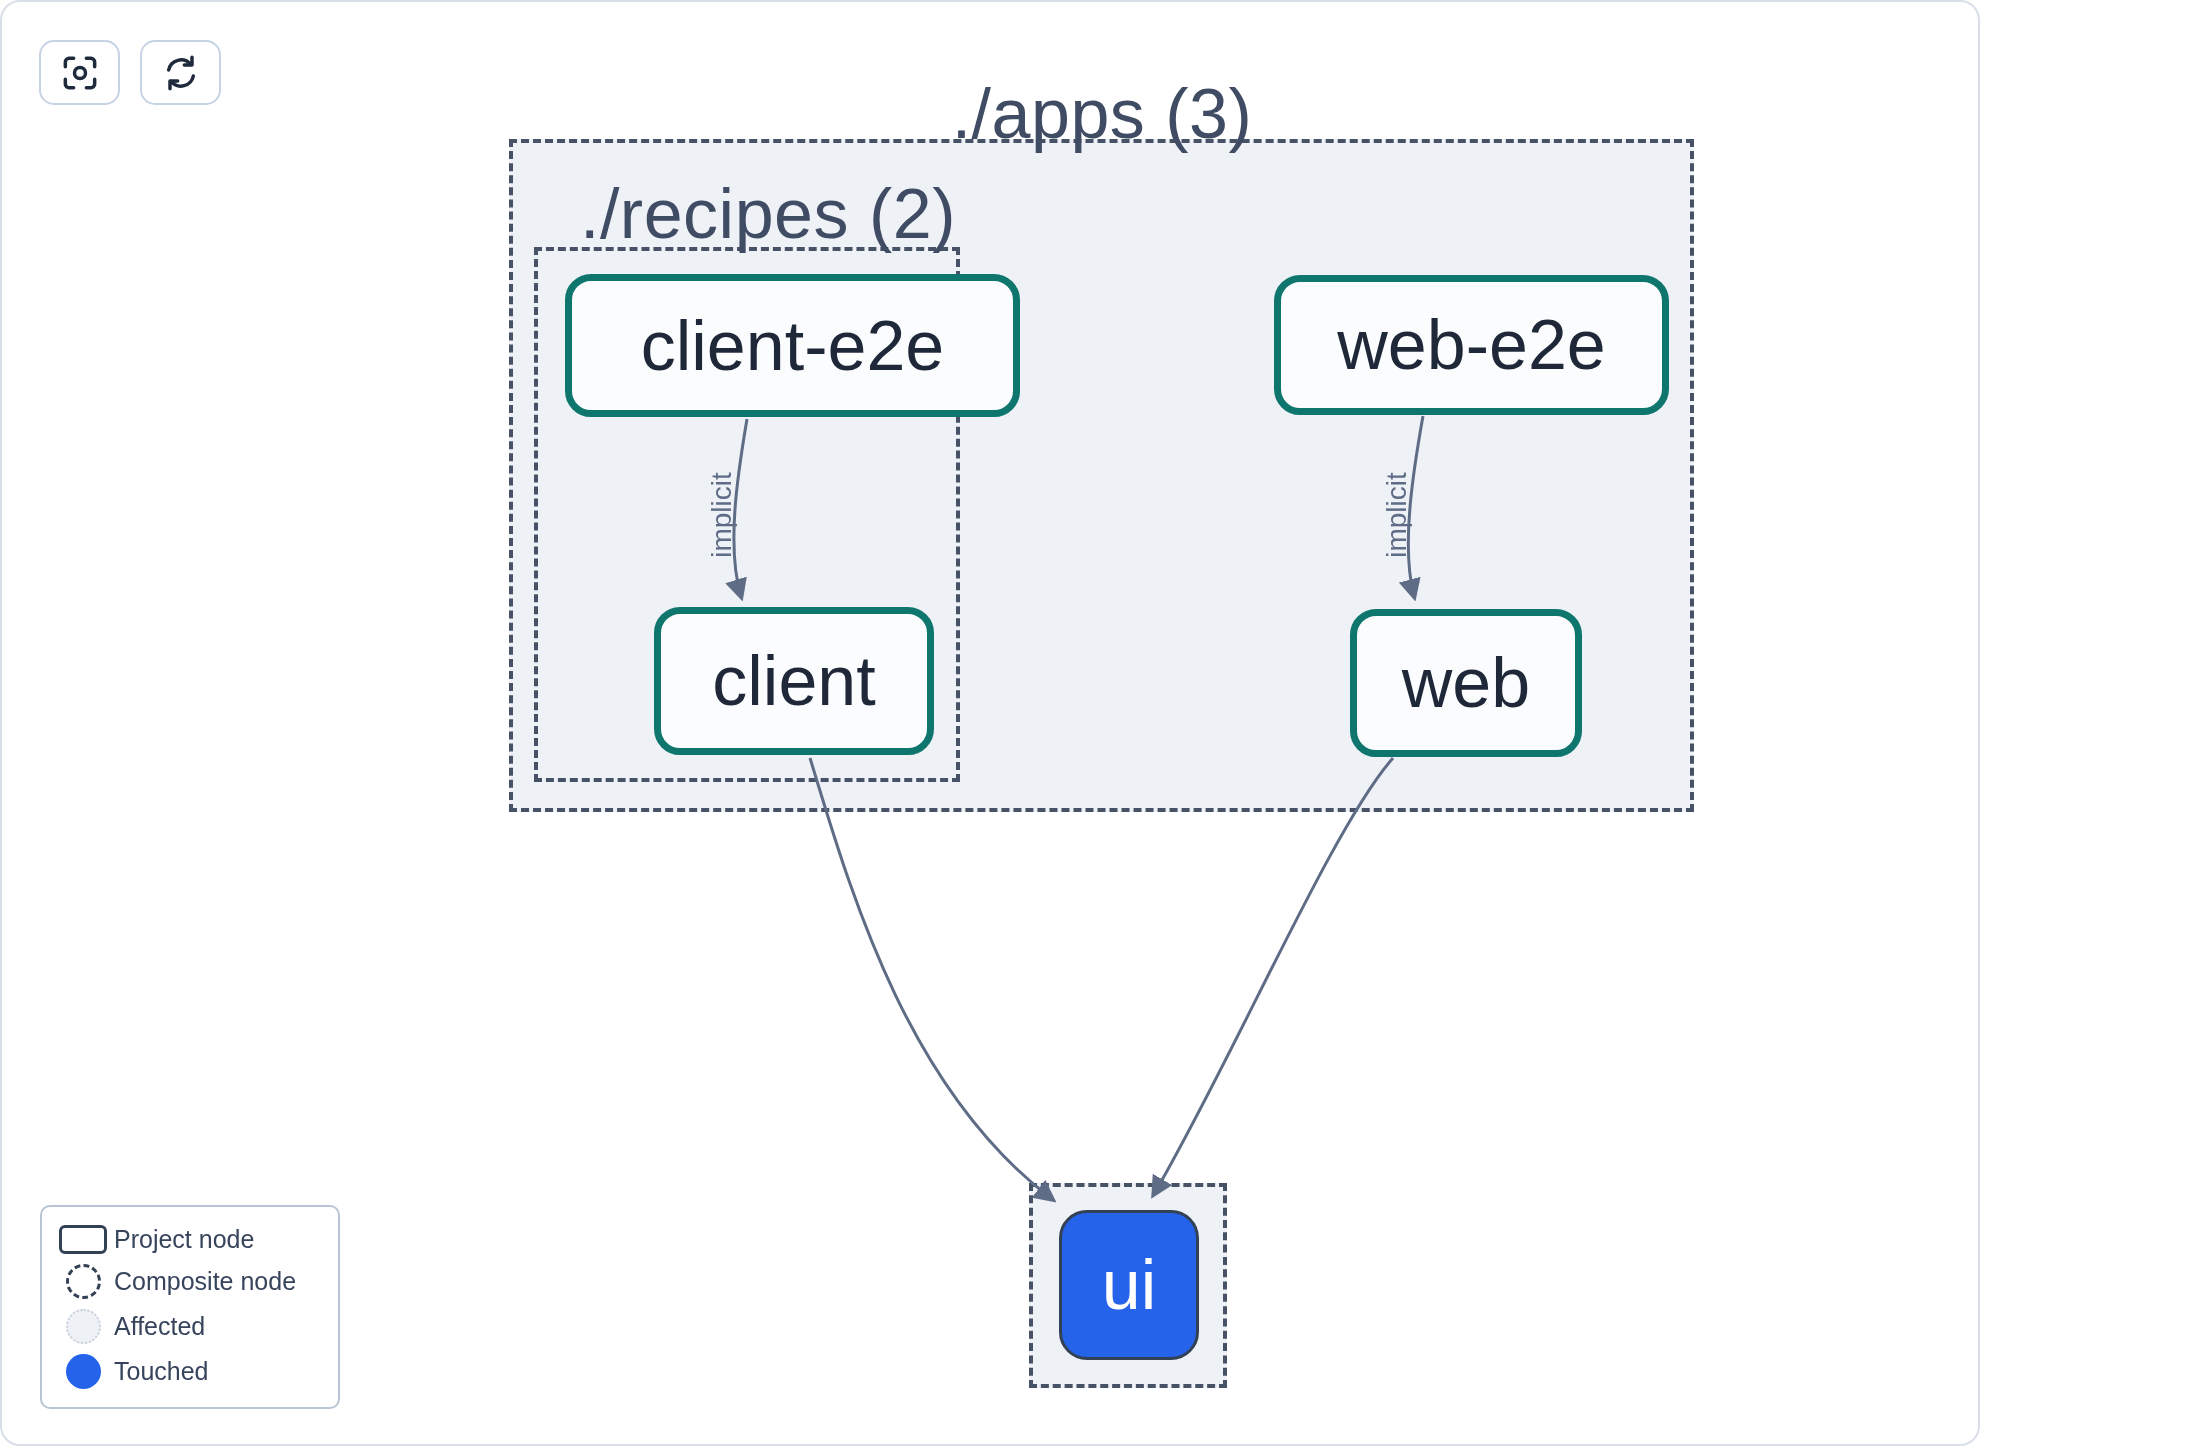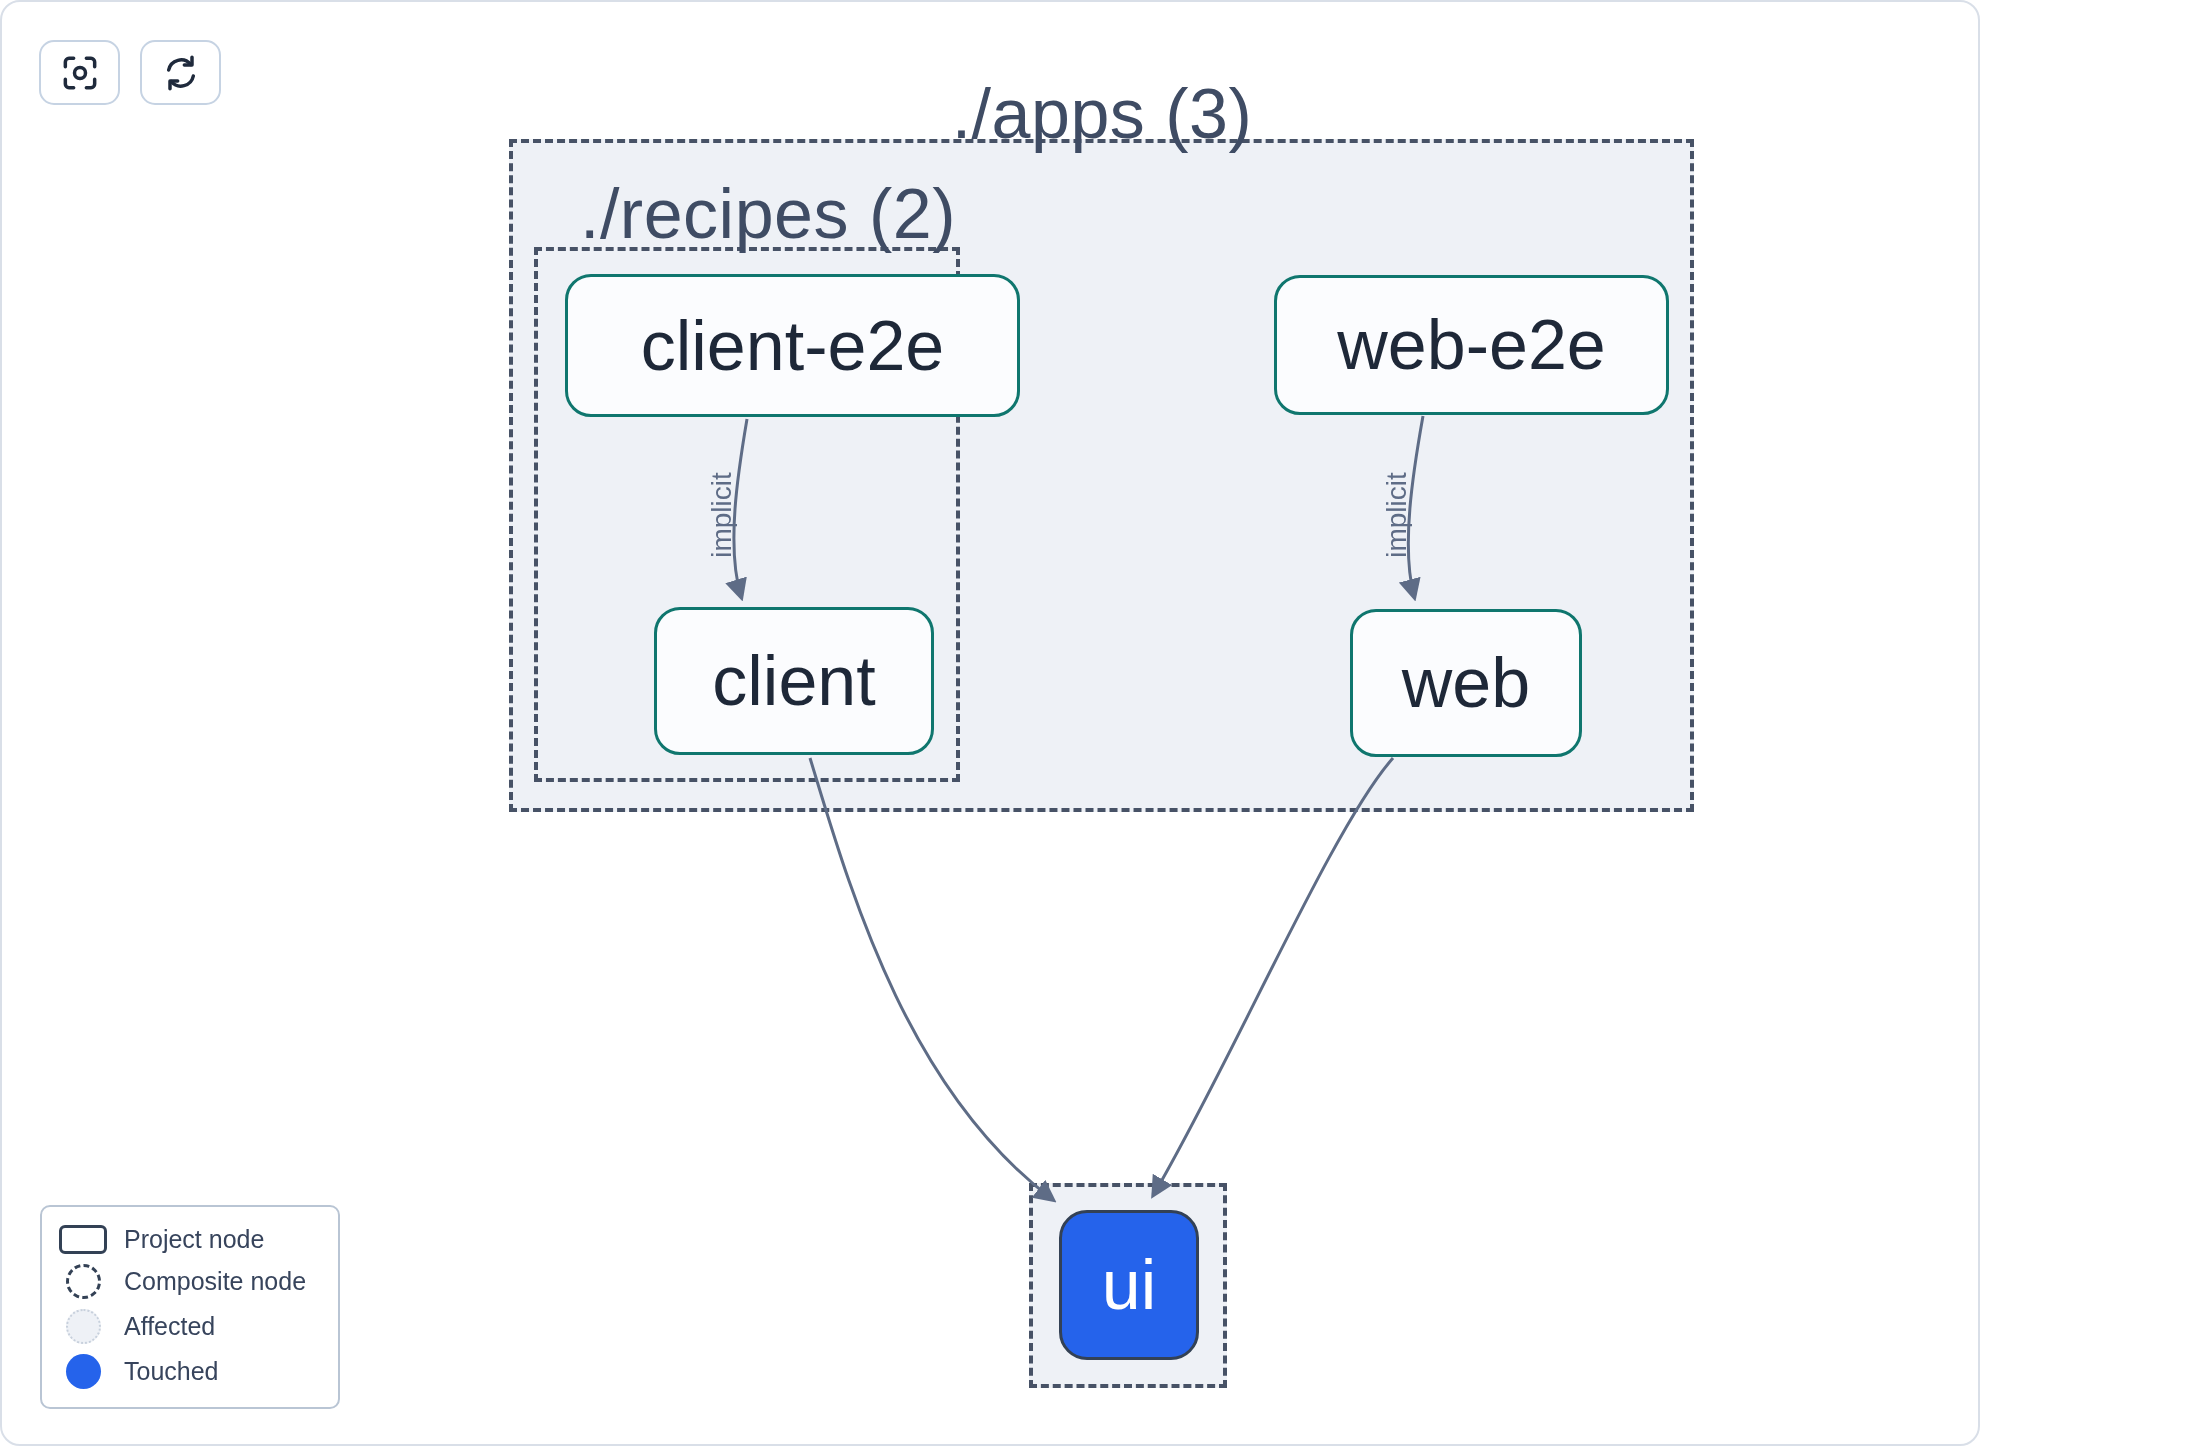--- a/index.html
+++ b/index.html
@@ -26,21 +26,21 @@
   .edges{position:absolute;left:0;top:0;z-index:4;pointer-events:none;}
   .edge-label{
     position:absolute;width:150px;height:32px;display:flex;align-items:center;justify-content:center;
     font-size:28px;color:#5e6c86;transform:rotate(-90deg);z-index:5;white-space:nowrap;
   }
   .edge-label.left {left:645px; top:497px;}
   .edge-label.right{left:1320px;top:497px;}
   
   .node{
     position:absolute;display:flex;align-items:center;justify-content:center;
-    background:#fbfcfe;border:3px solid #0f766e;border-radius:26px;box-sizing:border-box;
+    background:#fbfcfe;border:7px solid #0f766e;border-radius:26px;box-sizing:border-box;
     font-size:70px;color:#1e2838;z-index:6;white-space:nowrap;cursor:pointer;
   }
   .node.client-e2e{left:563px; top:272px; width:455px;height:143px;}
   .node.web-e2e   {left:1272px;top:273px; width:395px;height:140px;}
   .node.client    {left:652px; top:605px; width:280px;height:148px;}
   .node.web       {left:1348px;top:607px; width:232px;height:148px;}
   .node.ui{
     left:1057px;top:1208px;width:140px;height:150px;border-radius:28px;
     background:#2563eb;border:3px solid #334155;color:#ffffff;
   }
@@ -52,21 +52,21 @@
   }
   .tool-btn svg{display:block;}
   
   .legend{
     position:absolute;left:38px;top:1203px;width:300px;height:204px;z-index:10;
     background:#ffffff;border:2px solid #b9c5d4;border-radius:10px;box-sizing:border-box;
     display:flex;flex-direction:column;justify-content:space-evenly;padding:8px 10px;
   }
   .legend-row{display:flex;align-items:center;}
   .legend-swatch{width:62px;display:flex;align-items:center;justify-content:center;flex:0 0 62px;}
-  .legend-label{font-size:25px;color:#37445c;white-space:nowrap;margin-left:10px;}
+  .legend-label{font-size:25px;color:#37445c;white-space:nowrap;}
   .sw-project{width:48px;height:29px;border:3px solid #334155;border-radius:6px;box-sizing:border-box;background:#ffffff;}
   .sw-composite{width:35px;height:35px;border:3px dashed #334155;border-radius:50%;box-sizing:border-box;background:#ffffff;}
   .sw-affected{width:35px;height:35px;border:2px dotted #c7d0dc;border-radius:50%;box-sizing:border-box;background:#eef1f6;}
   .sw-touched{width:35px;height:35px;border-radius:50%;background:#2563eb;}
 </style>
 </head>
 <body>
 
 <div class="stage">
 

